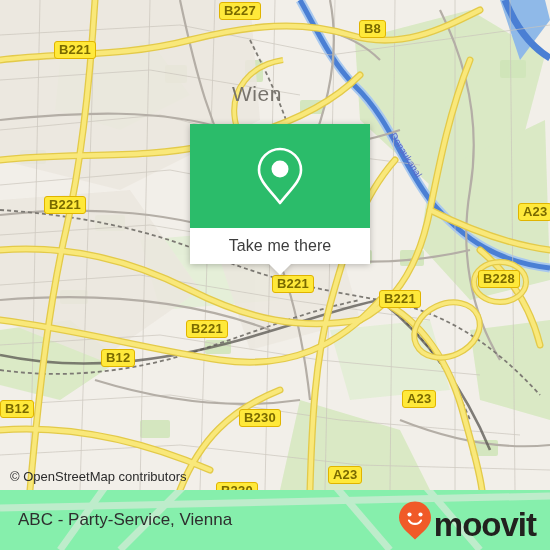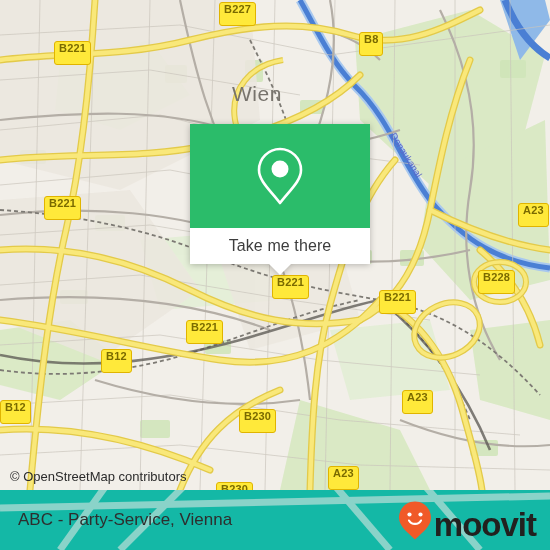--- a/index.html
+++ b/index.html
@@ -19,25 +19,25 @@
   }
   .map-svg{position:absolute;left:0;top:0;width:550px;height:490px;}
 
   
   .shield{
     position:absolute;
     background:#ffe93a;
     border:1.6px solid #e0b400;
     border-radius:3px;
     color:#7a6a00;
-    font-size:11px;
+    font-size:13px;
     font-weight:bold;
     font-family:"Liberation Sans", sans-serif;
     letter-spacing:.2px;
-    padding:1px 4px 10px 4px;
+    padding:1px 4px 2px 4px;
     line-height:1;
     white-space:nowrap;
     box-sizing:border-box;
   }
   .city-label{
     position:absolute;
     color:#77736c;
     font-size:21px;
     font-family:"Liberation Sans", sans-serif;
     letter-spacing:.5px;
@@ -91,21 +91,21 @@
     bottom:-11px;
     width:0;height:0;
     border-left:11px solid transparent;
     border-right:11px solid transparent;
     border-top:11px solid #ffffff;
   }
 
   
   .footer{
     position:absolute;left:0;top:490px;width:550px;height:60px;
-    background:#14b8a6;
+    background:#86efac;
     overflow:hidden;
     text-align:right;
   }
   .footer-watermark{position:absolute;left:0;top:0;width:550px;height:60px;opacity:.55;}
   .footer-title{
     position:absolute;left:18px;top:50%;transform:translateY(-50%);
     font-size:17px;color:#2e2e2e;
     font-family:"Liberation Sans", sans-serif;
     white-space:nowrap;
   }
@@ -262,21 +262,21 @@
         </g>
       </g>
     </svg>
 
     <div class="city-label" style="left:232px;top:82px;">Wien</div>
 
     <div class="river-label" style="left:393px;top:128px;transform:rotate(58deg);">Donaukanal</div>
 
     <div id="shield-layer">
         <div class="shield" style="left: 219px; top: 2px;">B227</div>
-        <div class="shield" style="left: 359px; top: 32px;">B8</div>
+        <div class="shield" style="left: 359px; top: 20px;">B8</div>
         <div class="shield" style="left: 54px; top: 41px;">B221</div>
         <div class="shield" style="left: 44px; top: 196px;">B221</div>
         <div class="shield" style="left: 518px; top: 203px;">A23</div>
         <div class="shield" style="left: 272px; top: 275px;">B221</div>
         <div class="shield" style="left: 379px; top: 290px;">B221</div>
         <div class="shield" style="left: 478px; top: 270px;">B228</div>
         <div class="shield" style="left: 186px; top: 320px;">B221</div>
         <div class="shield" style="left: 101px; top: 349px;">B12</div>
         <div class="shield" style="left: 0px; top: 400px;">B12</div>
         <div class="shield" style="left: 402px; top: 390px;">A23</div>

